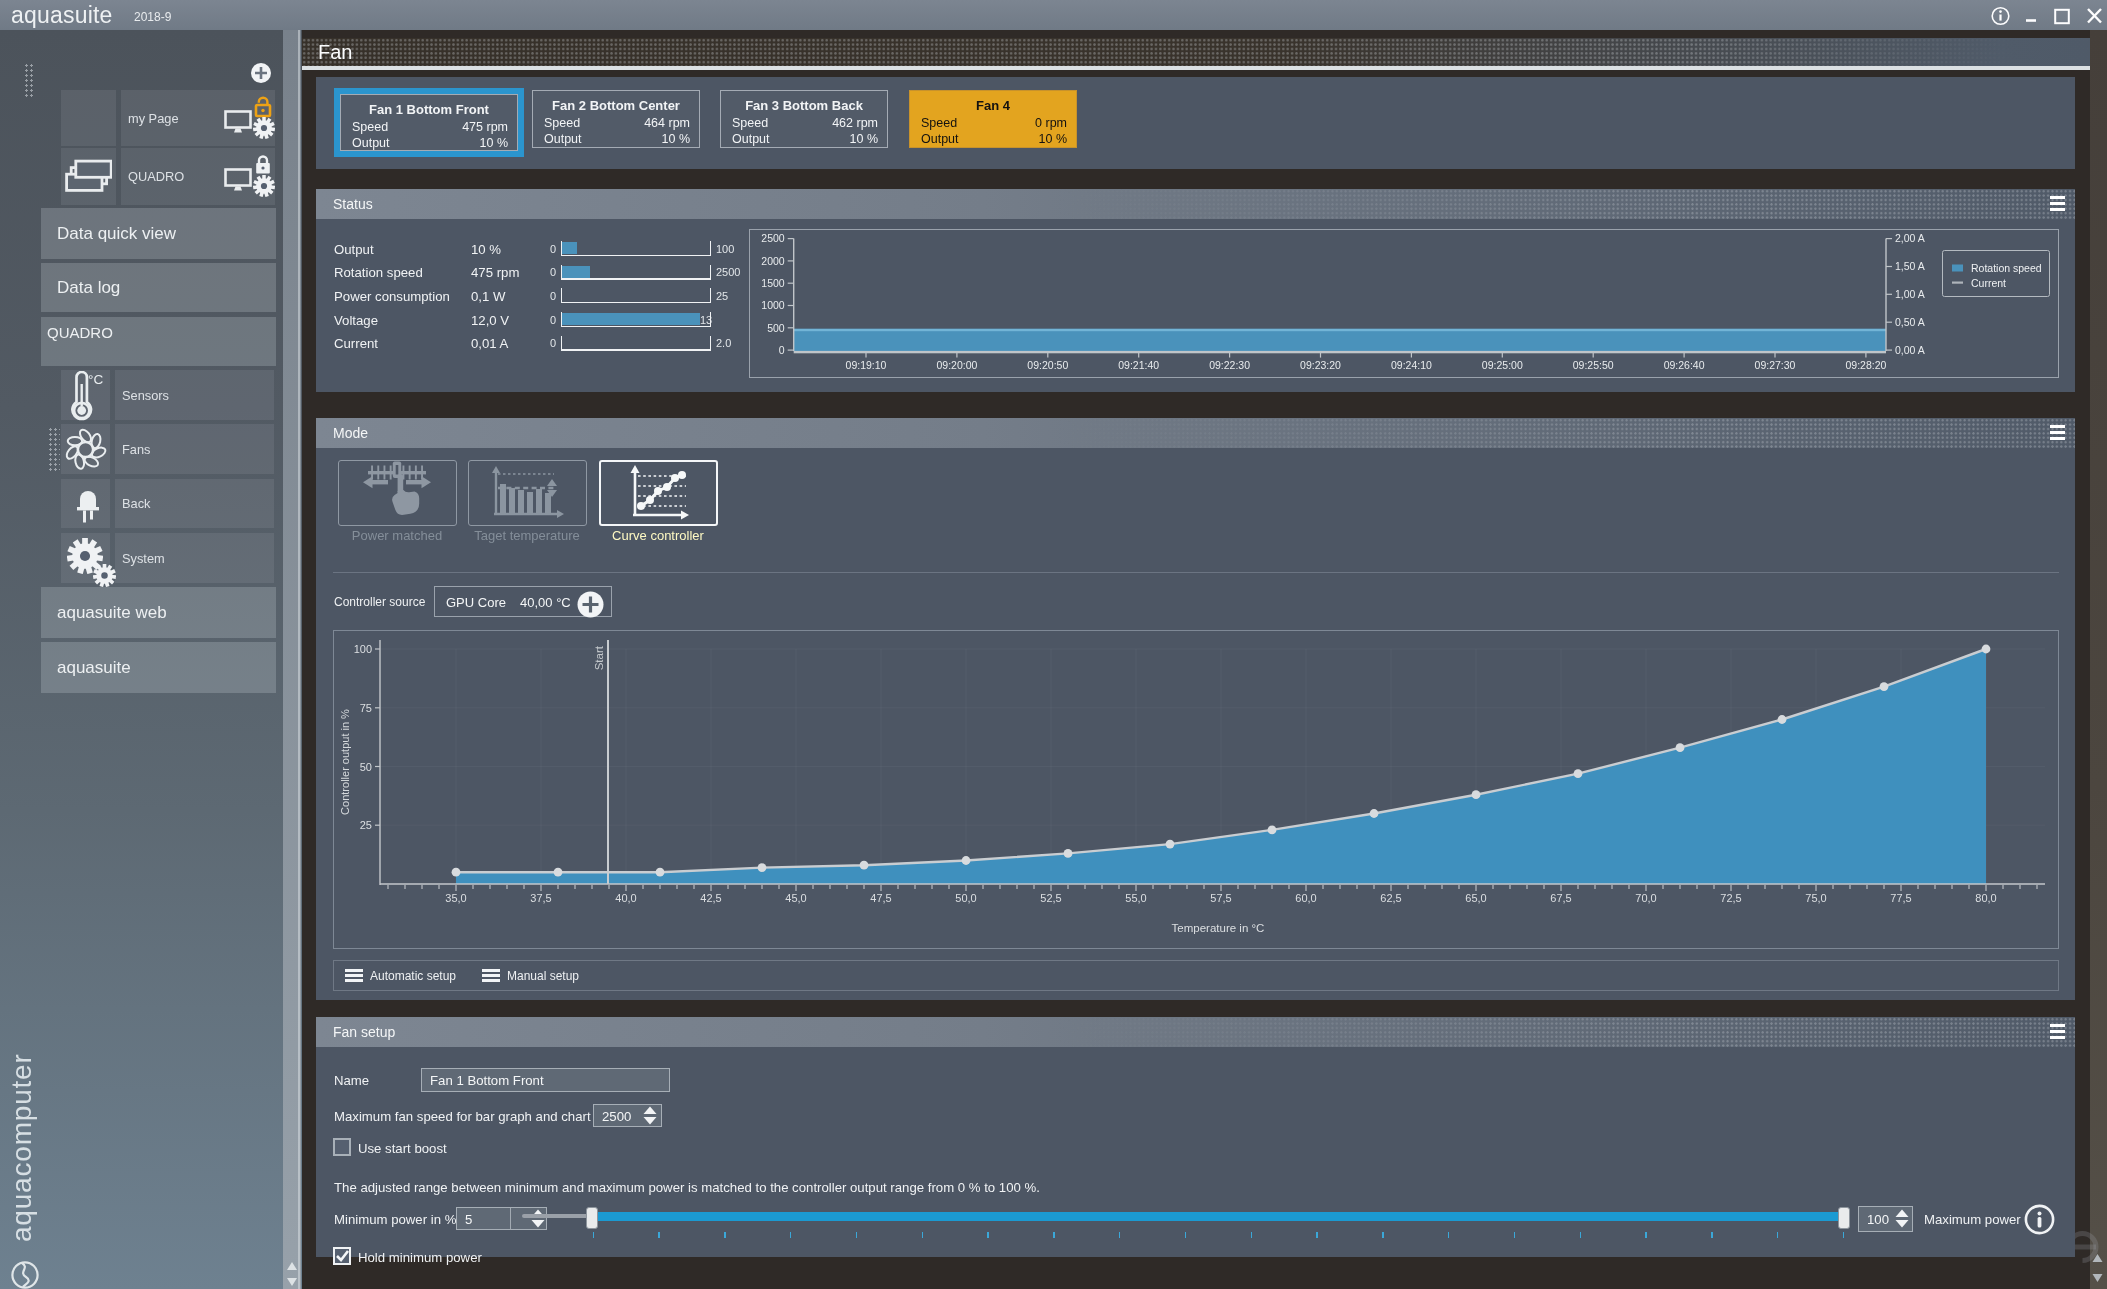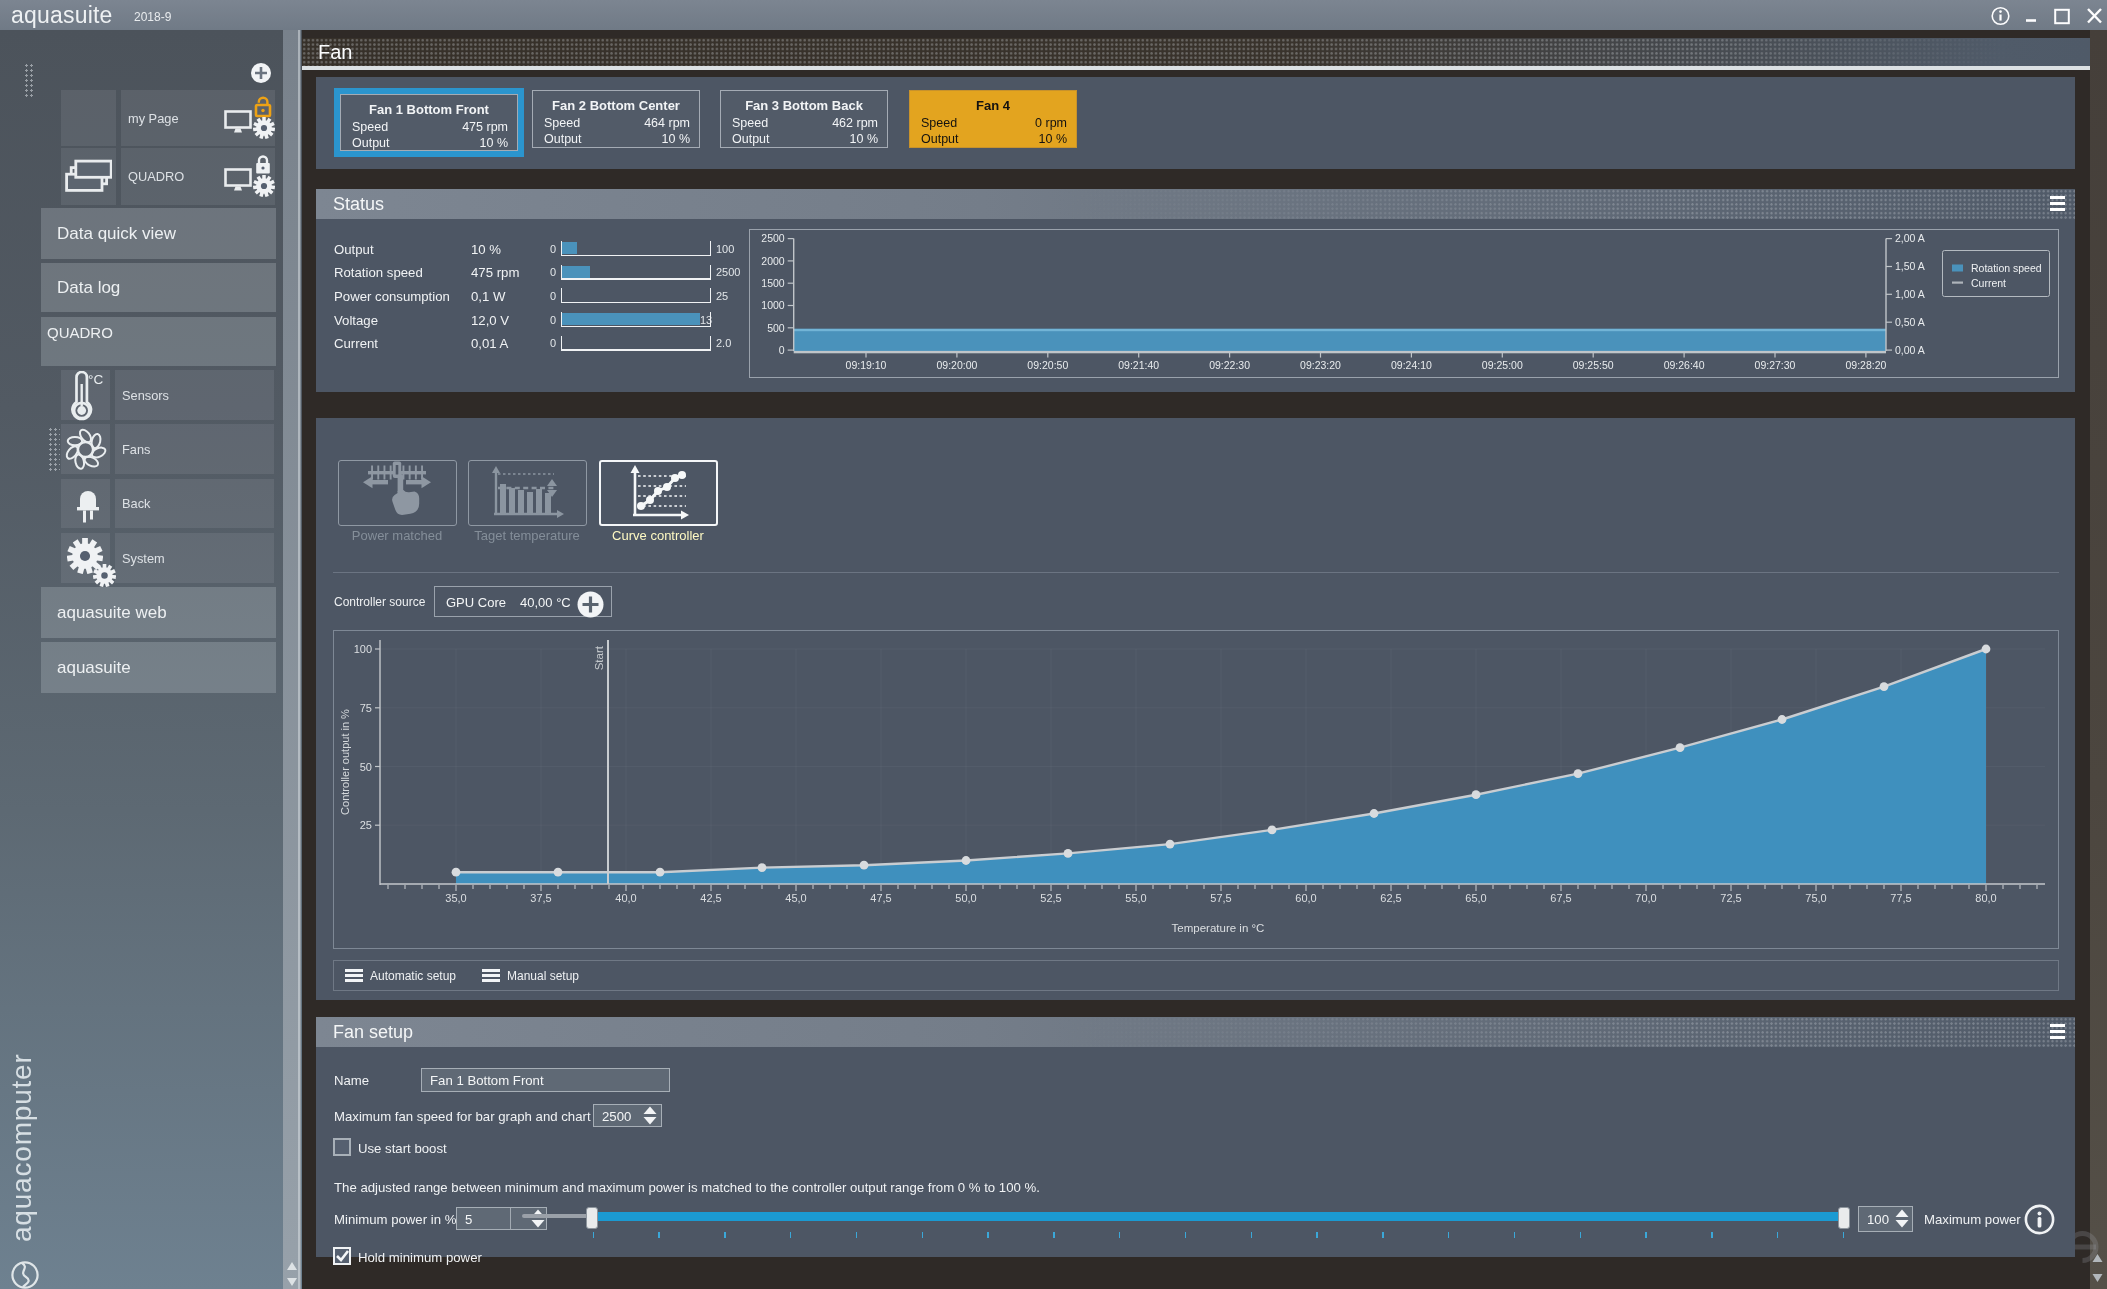--- a/index.html
+++ b/index.html
@@ -30,21 +30,21 @@
 #fanheader .t{position:absolute;left:16px;top:50%;transform:translateY(-50%);font-size:20px;color:#fbfcfd}
 #whiteline{position:absolute;left:302px;top:66px;width:1788px;height:4px;background:#dbe0e3}
 .section{position:absolute;left:316px;width:1759px;background:#4d5664}
 .shead{position:absolute;left:0;top:0;width:100%;height:30px;
   background:linear-gradient(90deg,#7d8692 0%,#747d89 38%,#505a68 100%)}
 .shead .dots{position:absolute;inset:0;
   background-image:radial-gradient(circle,rgba(210,215,220,0.30) 1.0px,transparent 1.35px);
   background-size:4.4px 4.4px;
   -webkit-mask-image:linear-gradient(90deg,transparent 42%,#000 78%);
   mask-image:linear-gradient(90deg,transparent 42%,#000 78%)}
-.shead .t{position:absolute;left:17px;top:50%;transform:translateY(-50%);font-size:18px;color:#f4f6f7}
+.shead .t{position:absolute;left:17px;top:50%;transform:translateY(-50%);font-size:14px;color:#f4f6f7}
 .burger{position:absolute;right:10px;top:7px;width:15px;height:15px}
 .burger i{position:absolute;left:0;width:100%;height:3px;background:#fff}
 .card{position:absolute;border:1px solid #a4abb4;background:#525b68;color:#f2f4f6}
 .card .ti{position:absolute;top:6.5px;left:0;width:100%;text-align:center;font-weight:bold;font-size:13px}
 .card .r{position:absolute;left:11px;right:9px;font-size:12.5px}
 .card .r b{float:right;font-weight:normal}
 .lab15{position:absolute;font-size:13.2px;color:#f0f2f4}
 .lab13{position:absolute;font-size:12px;color:#eef0f2}
 .lab11{position:absolute;font-size:11px;color:#e2e6e9}
 .inbox{position:absolute;background:#5f6975;border:1px solid #a6aeb6;color:#f4f6f7;font-size:13.2px}
@@ -370,20 +370,29 @@
       <line x1="1116.9" y1="123.6" x2="1116.9" y2="128.6" stroke="#c0c5c9" stroke-width="1.2"></line>
       <text x="1116.9" y="140.1" font-size="10.5" fill="#e8ebed" text-anchor="middle">09:28:20</text>
       <rect x="1193.5" y="21.5" width="107" height="46" rx="2" fill="none" stroke="#b4bac0"></rect>
       <rect x="1203" y="35.5" width="11" height="7" fill="#4a92bb"></rect>
       <text x="1222" y="42.5" font-size="10.5" fill="#eef0f2">Rotation speed</text>
       <rect x="1203" y="52.5" width="11" height="2.2" fill="#aeb4ba"></rect>
       <text x="1222" y="57.5" font-size="10.5" fill="#eef0f2">Current</text>
     </svg>
 </div>
 <div class="section" style="top:418px;height:582px">
+<div class="shead">
+      <div class="dots"></div>
+      <span class="t">Mode</span>
+      <div class="burger">
+        <i style="top:0"></i>
+        <i style="top:6px"></i>
+        <i style="top:12px"></i>
+      </div>
+    </div>
 <div class="modebtn" style="left:22px;top:42px"></div>
 <div class="modebtn" style="left:152px;top:42px"></div>
 <div class="modebtn sel" style="left:283px;top:42px"></div>
 <svg class="abs" style="left:45px;top:43px" width="72" height="64" viewBox="0 0 72 64">
 <g fill="#8e97a2">
 <rect x="7" y="10" width="58" height="3.4"></rect>
 <rect x="10.1" y="4.5" width="1.9" height="14"></rect>
         <rect x="16.3" y="4.5" width="1.9" height="14"></rect>
 <rect x="22.5" y="4.5" width="1.9" height="14"></rect>
         <rect x="28.7" y="4.5" width="1.9" height="14"></rect>

